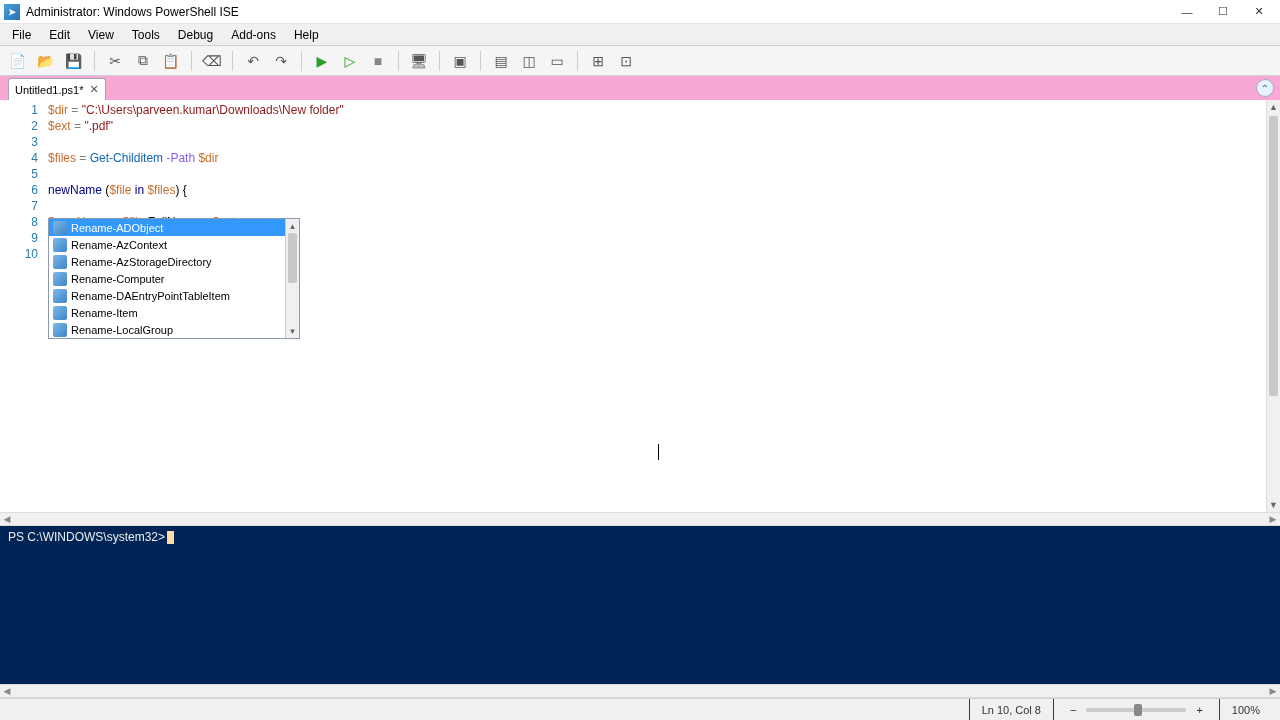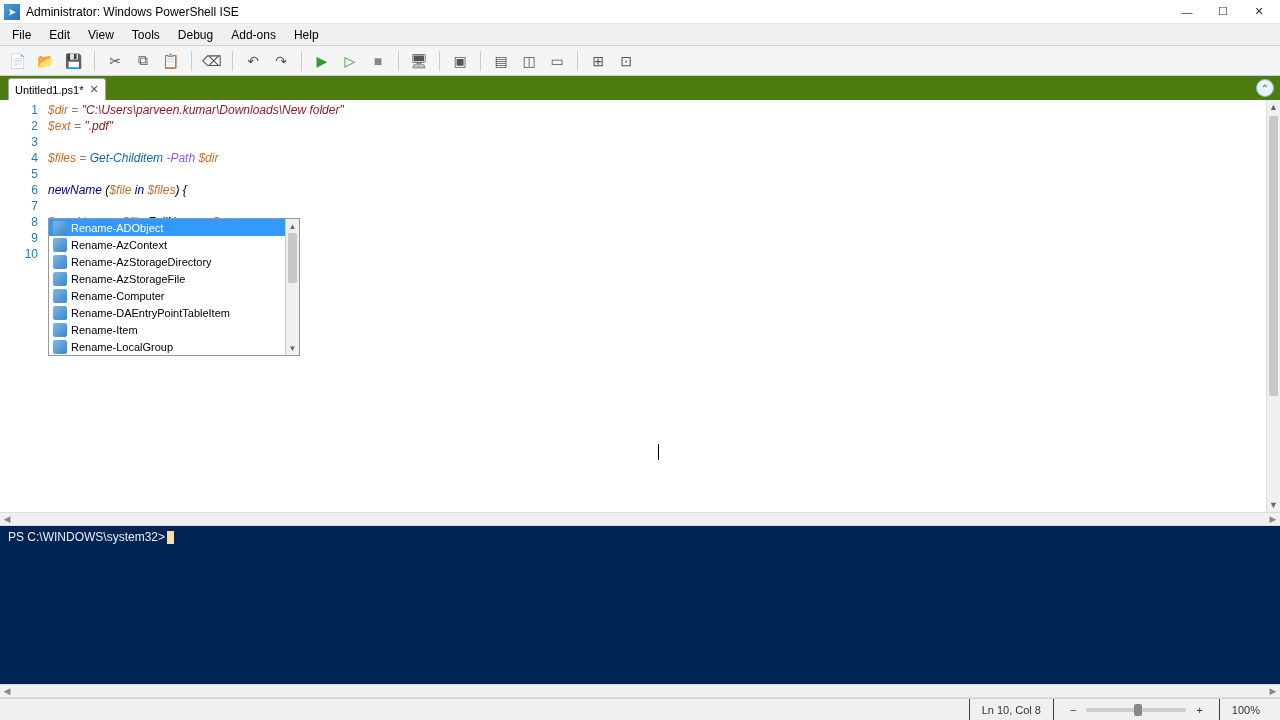--- a/index.html
+++ b/index.html
@@ -11,30 +11,30 @@
 .titlebar .win-controls { display: flex; gap: 2px; }
 .titlebar .win-btn { width: 34px; height: 20px; display: flex; align-items: center; justify-content: center; font-size: 11px; color: #333; cursor: pointer; }
 
 .menubar { height: 22px; background: #f0f0f0; display: flex; align-items: center; padding: 0 4px; font-size: 12px; gap: 2px; border-bottom: 1px solid #d0d0d0; }
 .menubar .menu-item { padding: 2px 8px; cursor: pointer; }
 
 .toolbar { height: 30px; background: #f5f5f5; display: flex; align-items: center; padding: 2px 6px; gap: 4px; border-bottom: 1px solid #d0d0d0; }
 .toolbar .tbtn { width: 24px; height: 24px; display: flex; align-items: center; justify-content: center; cursor: pointer; border-radius: 2px; font-size: 14px; color: #555; }
 .toolbar .sep { width: 1px; height: 20px; background: #ccc; margin: 0 4px; }
 
-.tabbar { height: 24px; background: #4d7c0f; display: flex; align-items: flex-end; padding: 0 8px; position: relative; }
+.tabbar { height: 24px; background: #f9a8d4; display: flex; align-items: flex-end; padding: 0 8px; position: relative; }
 .tab { height: 22px; background: #fff; border: 1px solid #9aa7b8; border-bottom: none; border-radius: 3px 3px 0 0; display: flex; align-items: center; padding: 0 6px; font-size: 11px; gap: 6px; }
 .tab .close-x { font-size: 11px; color: #555; cursor: pointer; }
 .pane-arrows { position:absolute; right:6px; top:3px; width:18px; height:18px; display:flex; align-items:center; justify-content:center; font-size:10px; color:#2a5f9e; border:1px solid #93b4d8; border-radius:50%; cursor:pointer; background:#eaf2fb;}
 
 .editor { position: relative; background: #fff; height: 412px; display: flex; }
 .gutter { width: 44px; background: #fff; text-align: right; padding: 2px 6px 2px 2px; font-family: Consolas, monospace; font-size: 12px; color: #2a7ab0; }
 .gutter .ln { height: 16px; line-height: 16px; }
 .code { flex: 1; padding: 2px 4px; font-family: Consolas, monospace; font-size: 12px; position: relative; }
-.code .line { height: 16px; line-height: 16px; white-space: pre; font-style: italic; }
+.code .line { height: 16px; line-height: 16px; white-space: pre; }
 .v-scroll { width:14px; background:#f0f0f0; border-left:1px solid #ddd; position:relative;}
 .v-scroll .thumb { position:absolute; left:2px; right:2px; top:16px; height:280px; background:#c8c8c8; border-radius:2px;}
 .v-scroll .arr { position:absolute; left:0; right:0; height:14px; display:flex; align-items:center; justify-content:center; font-size:9px; color:#666;}
 .v-scroll .arr.up { top:0;} .v-scroll .arr.down { bottom:0;}
 
 .tok-var { color: #c76d2b; }
 .tok-op { color: #808080; }
 .tok-str { color: #8b1a1a; }
 .tok-cmd { color: #1066b5; }
 .tok-param { color: #8b5cf6; }
@@ -175,24 +175,20 @@
     <li>
         <span class="cmd-icon"></span>
         <span>Rename-AzContext</span>
       </li>
     <li>
         <span class="cmd-icon"></span>
         <span>Rename-AzStorageDirectory</span>
       </li>
     <li>
         <span class="cmd-icon"></span>
-        <span>Rename-AzStorageFile</span>
-      </li>
-    <li>
-        <span class="cmd-icon"></span>
         <span>Rename-Computer</span>
       </li>
     <li>
         <span class="cmd-icon"></span>
         <span>Rename-DAEntryPointTableItem</span>
       </li>
     <li>
         <span class="cmd-icon"></span>
         <span>Rename-Item</span>
       </li>

